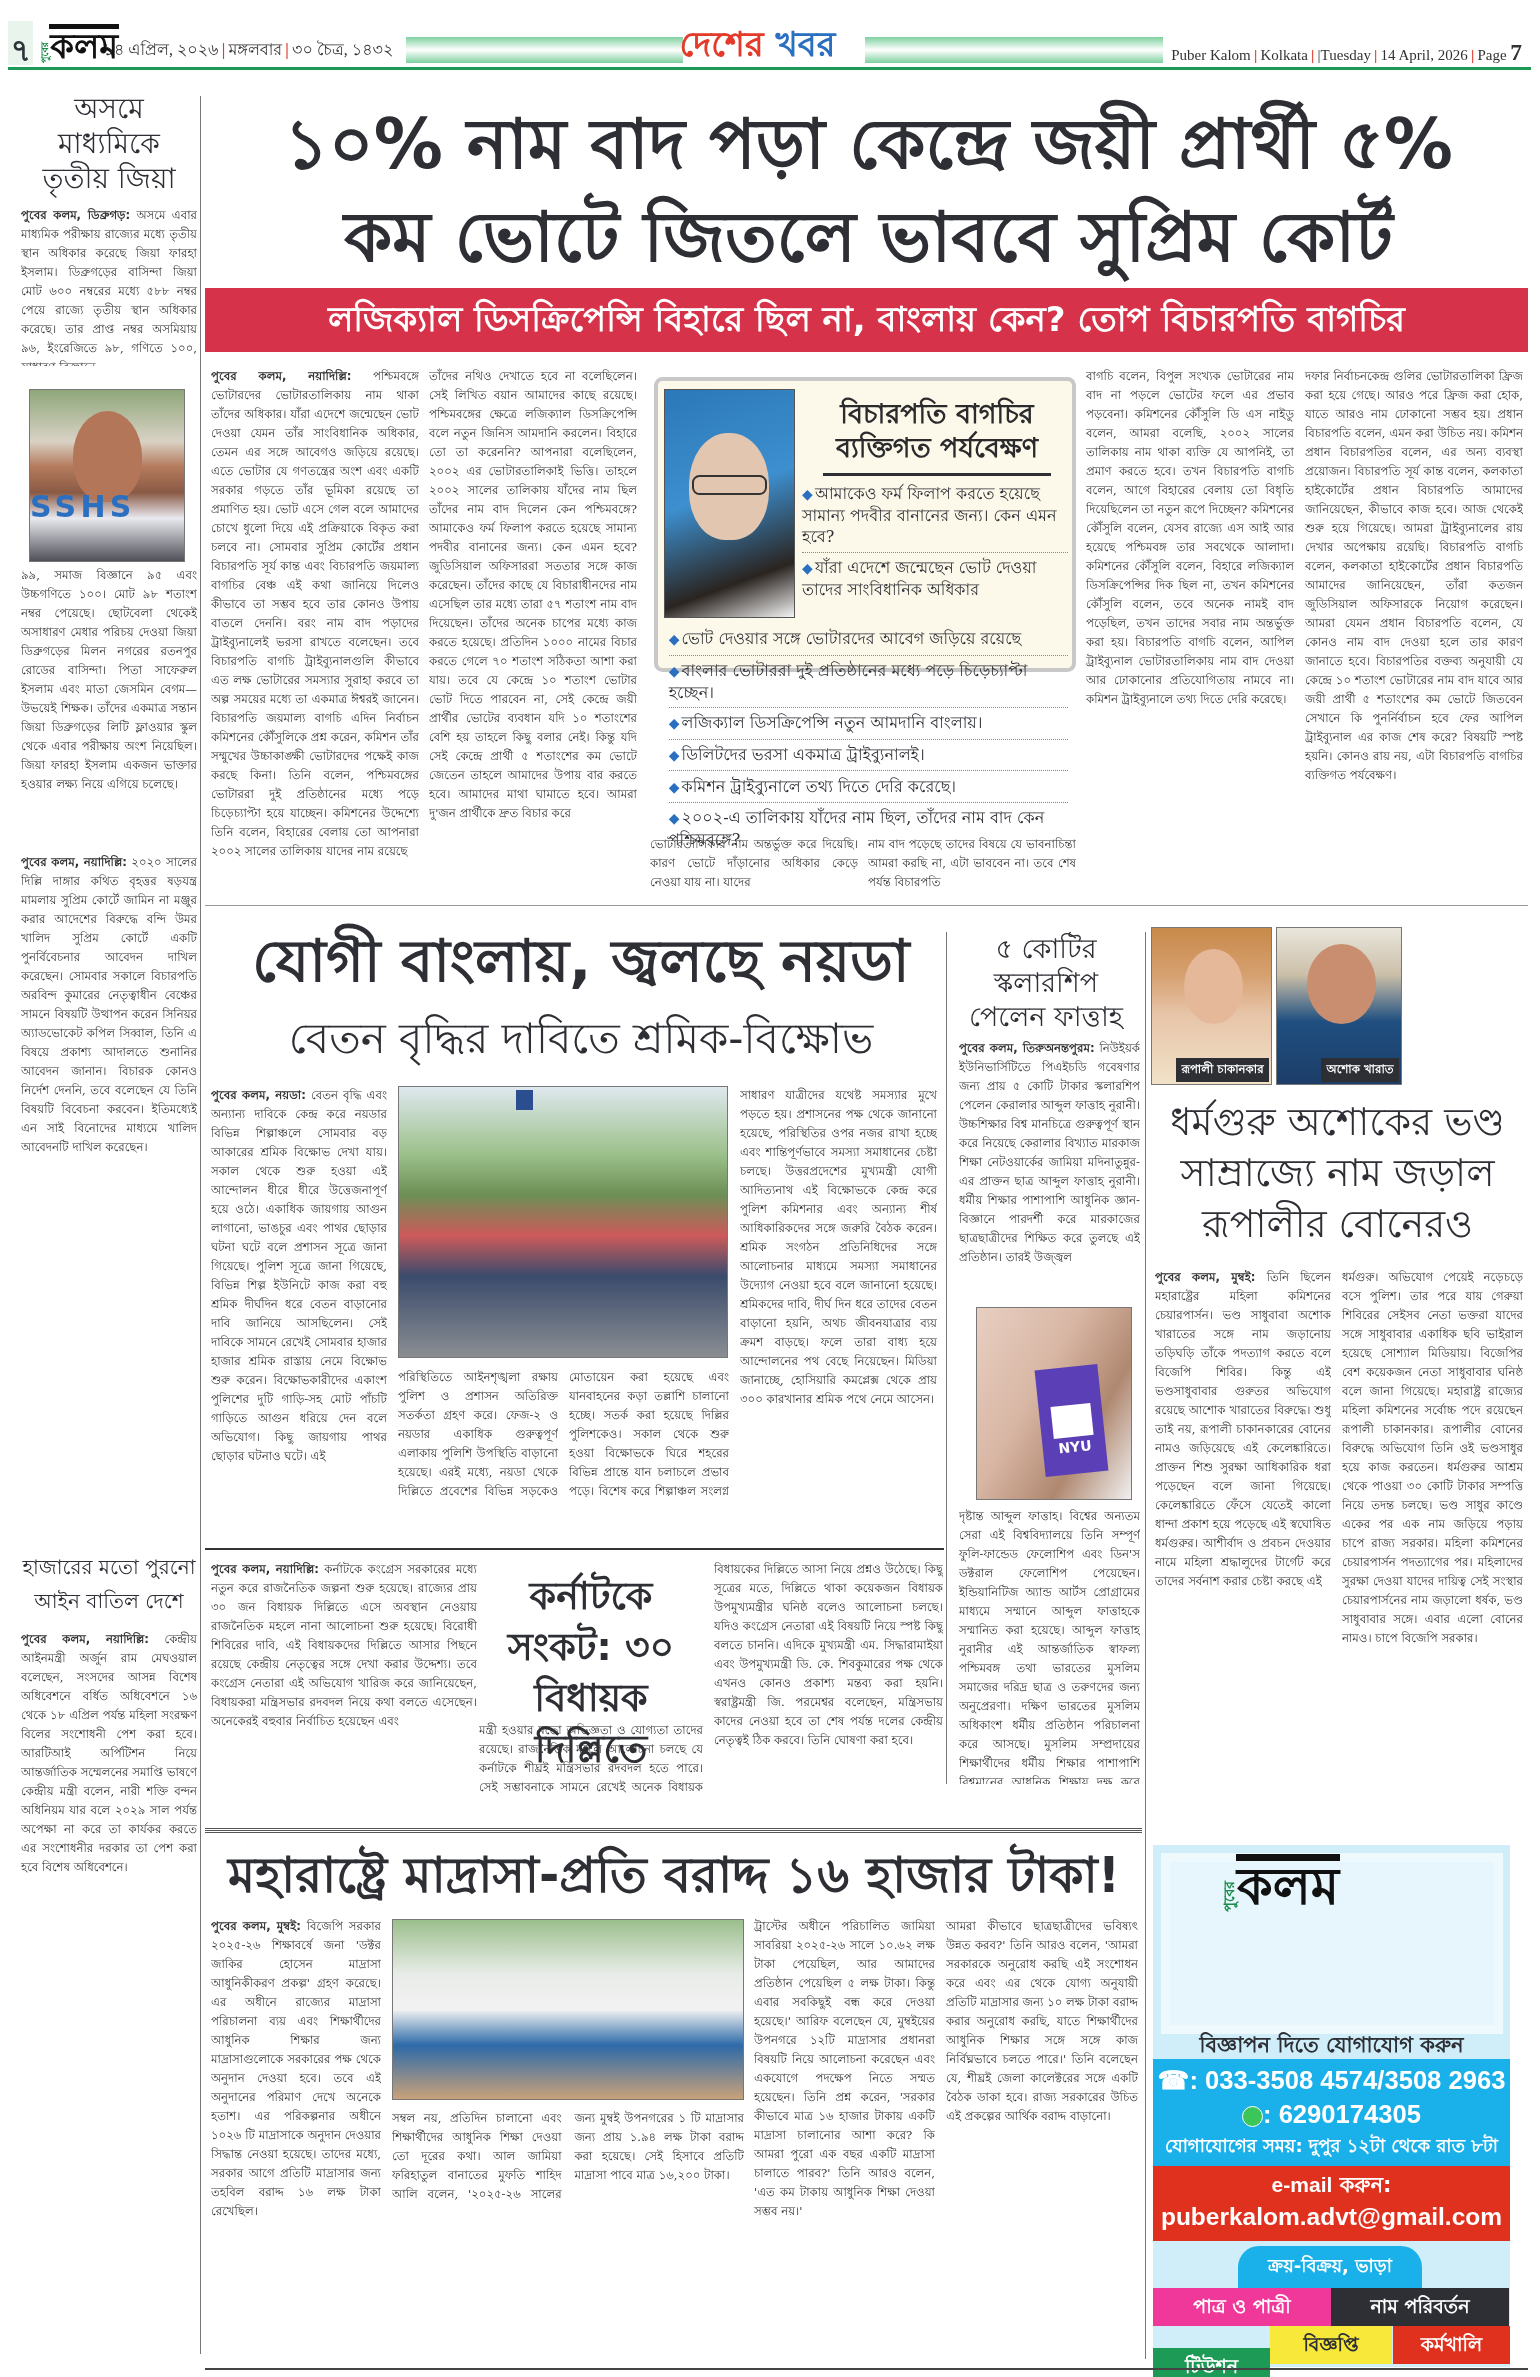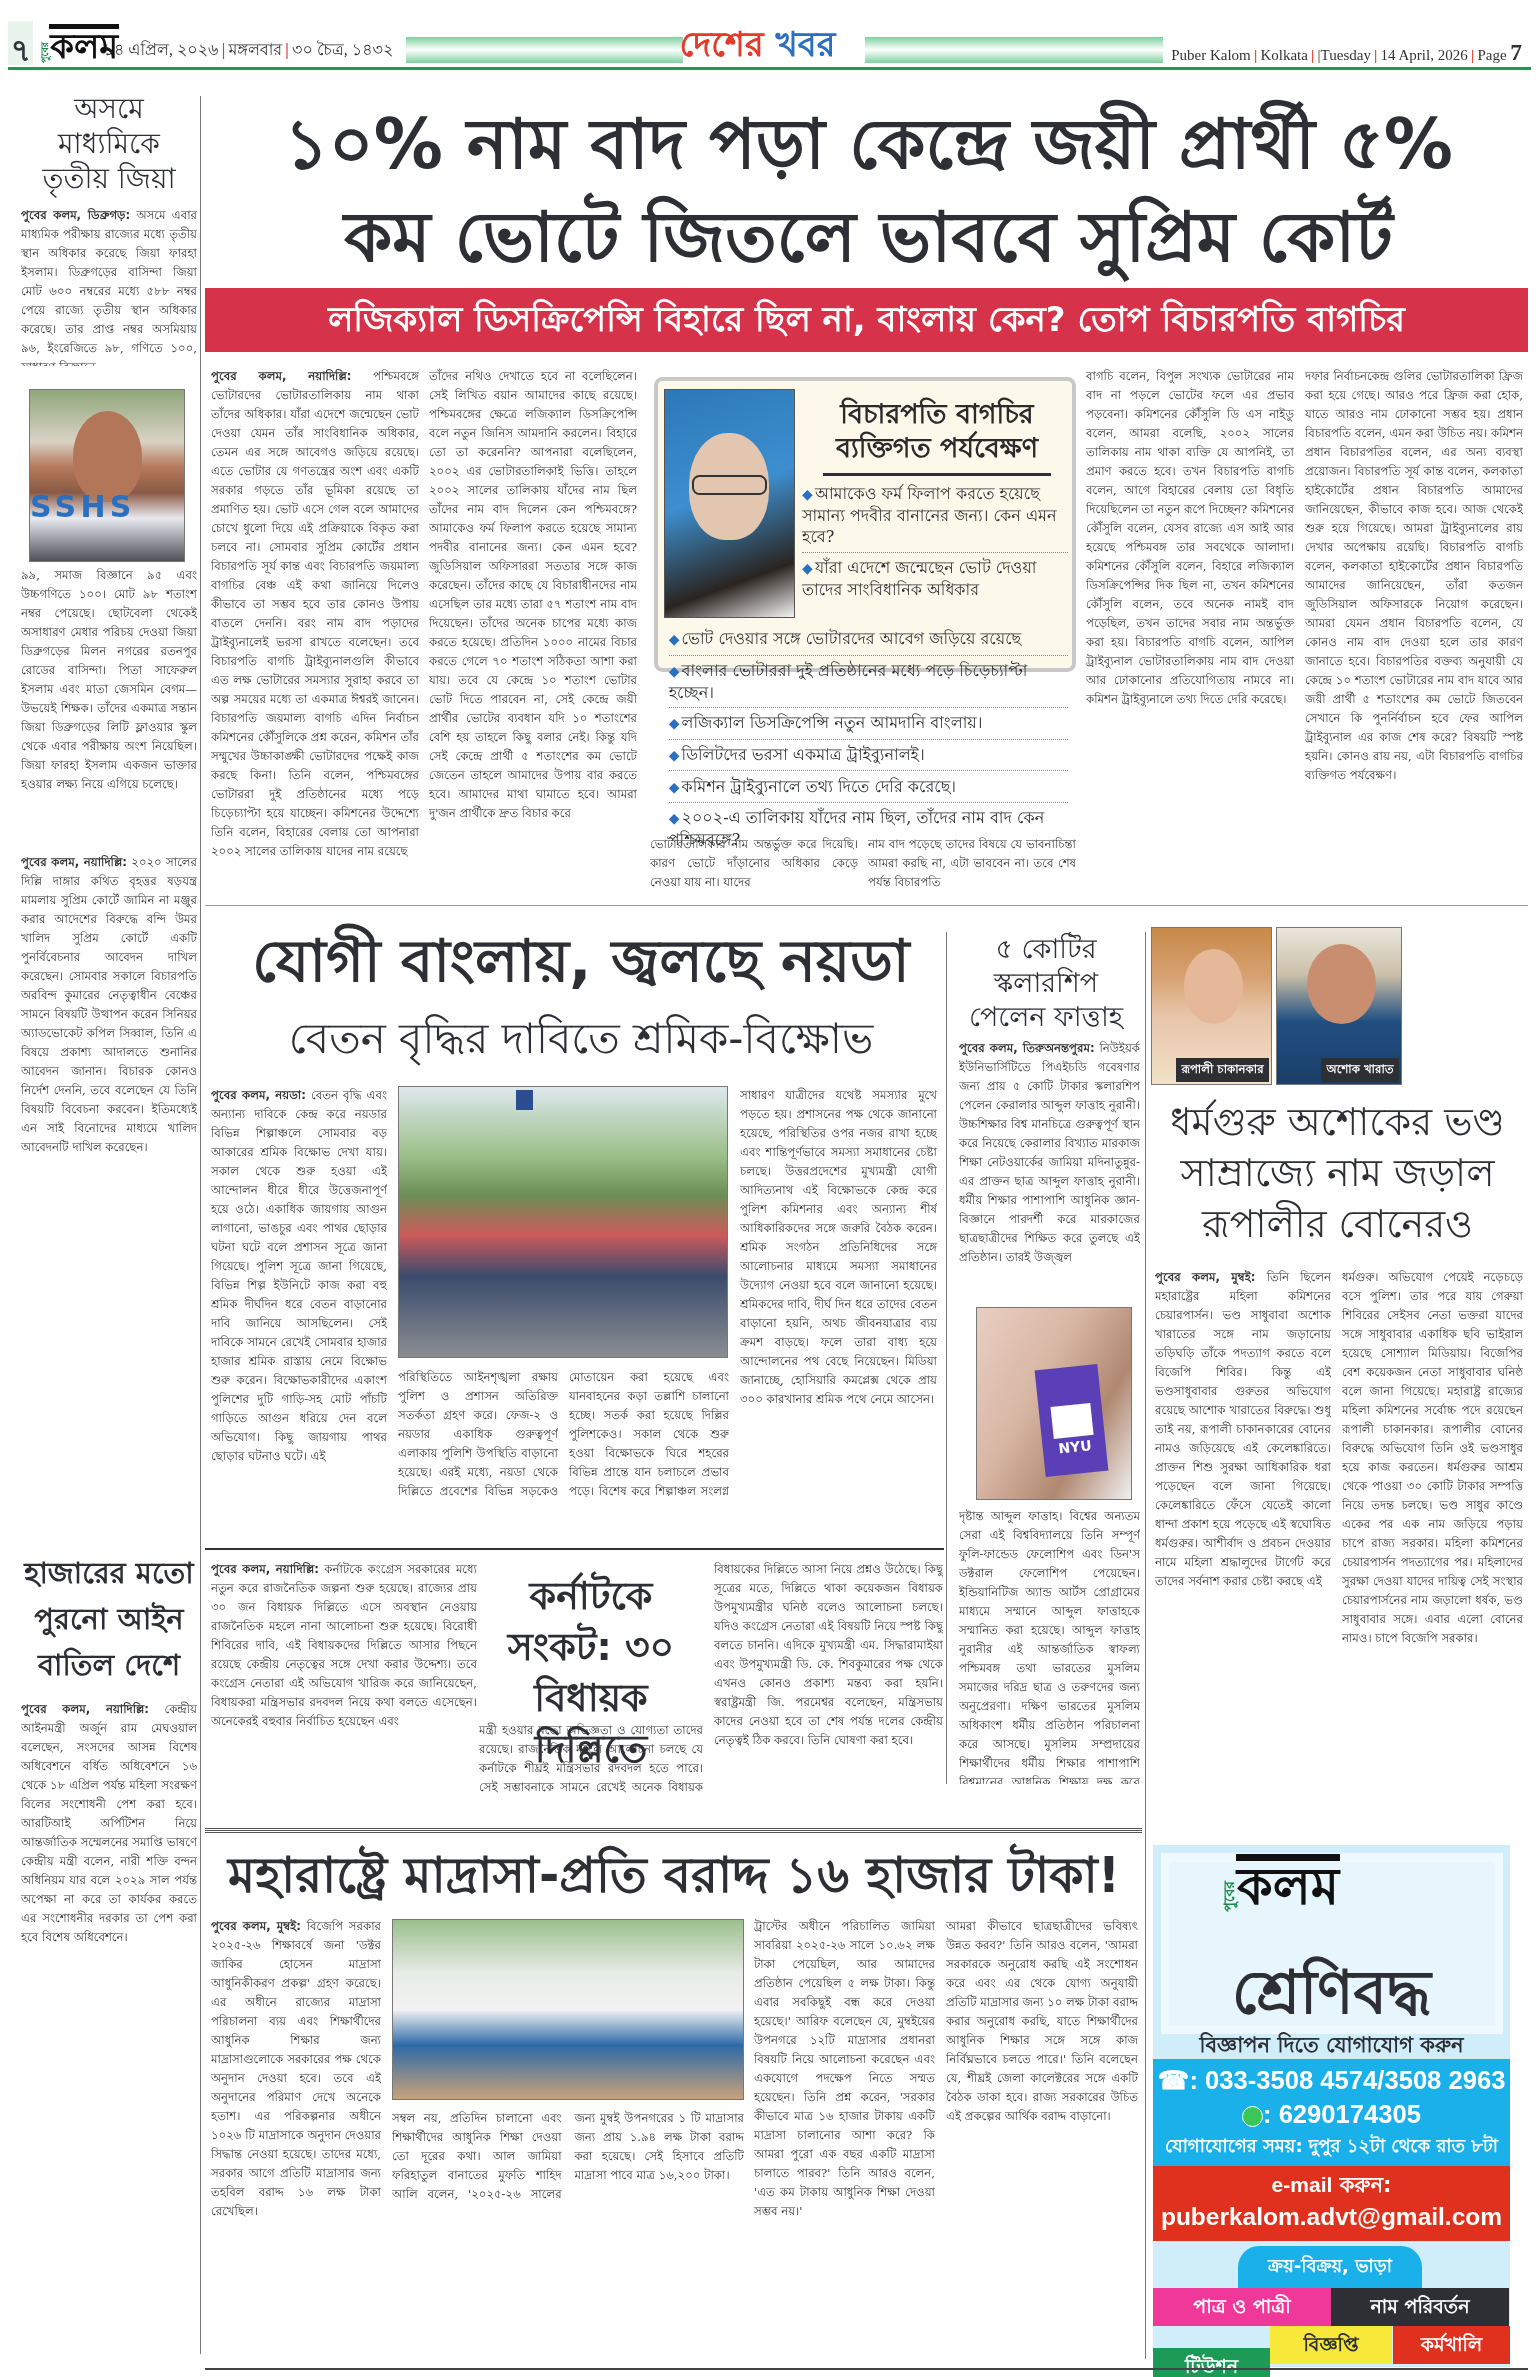--- a/index.html
+++ b/index.html
@@ -95,21 +95,21 @@
 <div class="abs body-text" style="left:21px;top:566px;width:176px;height:266px;">৯৯, সমাজ বিজ্ঞানে ৯৫ এবং উচ্চগণিতে ১০০। মোট ৯৮ শতাংশ নম্বর পেয়েছে। ছোটবেলা থেকেই অসাধারণ মেধার পরিচয় দেওয়া জিয়া ডিব্রুগড়ের মিলন নগরের রতনপুর রোডের বাসিন্দা। পিতা সাফেরুল ইসলাম এবং মাতা জেসমিন বেগম— উভয়েই শিক্ষক। তাঁদের একমাত্র সন্তান জিয়া ডিব্রুগড়ের লিটি ফ্লাওয়ার স্কুল থেকে এবার পরীক্ষায় অংশ নিয়েছিল। জিয়া ফারহা ইসলাম একজন ভাক্তার হওয়ার লক্ষ্য নিয়ে এগিয়ে চলেছে।</div>
 
 <div class="abs" style="left:21px;top:841px;width:176px;">
   <div class="body-text" style="margin-top:11.7px;height:554px;">
     <span class="dateline">পুবের কলম, নয়াদিল্লি:</span>
     <span>২০২০ সালের দিল্লি দাঙ্গার কথিত বৃহত্তর ষড়যন্ত্র মামলায় সুপ্রিম কোর্টে জামিন না মঞ্জুর করার আদেশের বিরুদ্ধে বন্দি উমর খালিদ সুপ্রিম কোর্টে একটি পুনর্বিবেচনার আবেদন দাখিল করেছেন। সোমবার সকালে বিচারপতি অরবিন্দ কুমারের নেতৃত্বাধীন বেঞ্চের সামনে বিষয়টি উত্থাপন করেন সিনিয়র অ্যাডভোকেট কপিল সিব্বাল, তিনি এ বিষয়ে প্রকাশ্য আদালতে শুনানির আবেদন জানান। বিচারক কোনও নির্দেশ দেননি, তবে বলেছেন যে তিনি বিষয়টি বিবেচনা করবেন। ইতিমধ্যেই এন সাই বিনোদের মাধ্যমে খালিদ আবেদনটি দাখিল করেছেন।</span>
   </div>
 </div>
 
 <div class="abs" style="left:21px;top:1550px;width:176px;">
-  <h2 class="hl" style="font-size:29px;font-weight:bold;line-height:46px;">হাজারের মতো পুরনো আইন বাতিল দেশে</h2>
+  <h2 class="hl" style="font-size:20px;font-weight:normal;line-height:34px;">হাজারের মতো পুরনো আইন বাতিল দেশে</h2>
   <div class="body-text" style="margin-top:11.7px;height:660px;">
     <span class="dateline">পুবের কলম, নয়াদিল্লি:</span>
     <span>কেন্দ্রীয় আইনমন্ত্রী অর্জুন রাম মেঘওয়াল বলেছেন, সংসদের আসন্ন বিশেষ অধিবেশনে বর্ধিত অধিবেশনে ১৬ থেকে ১৮ এপ্রিল পর্যন্ত মহিলা সংরক্ষণ বিলের সংশোধনী পেশ করা হবে। আরটিআই অর্পিটিশন নিয়ে আন্তর্জাতিক সম্মেলনের সমাপ্তি ভাষণে কেন্দ্রীয় মন্ত্রী বলেন, নারী শক্তি বন্দন অধিনিয়ম যার বলে ২০২৯ সাল পর্যন্ত অপেক্ষা না করে তা কার্যকর করতে এর সংশোধনীর দরকার তা পেশ করা হবে বিশেষ অধিবেশনে।</span>
   </div>
 </div>
 
 <div class="rule-v" style="left:200px;top:96px;height:2258px;"></div>
 
 <h1 class="abs hl" style="left:208px;top:99px;width:1321px;font-size:69px;line-height:91px;">১০% নাম বাদ পড়া কেন্দ্রে জয়ী প্রার্থী ৫%</h1>
 <h1 class="abs hl" style="left:208px;top:192px;width:1321px;font-size:69px;line-height:91px;">কম ভোটে জিতলে ভাববে সুপ্রিম কোর্ট</h1>
@@ -215,21 +215,20 @@
 <div class="abs body-text" style="left:392px;top:2109px;width:352px;height:256px;column-count:2;column-gap:12.8px;">সম্বল নয়, প্রতিদিন চালানো এবং শিক্ষার্থীদের আধুনিক শিক্ষা দেওয়া তো দূরের কথা। আল জামিয়া ফরিহাতুল বানাতের মুফতি শাহিদ আলি বলেন, '২০২৫-২৬ সালের জন্য মুম্বই উপনগরের ১ টি মাদ্রাসার জন্য প্রায় ১.৯৪ লক্ষ টাকা বরাদ্দ করা হয়েছে। সেই হিসাবে প্রতিটি মাদ্রাসা পাবে মাত্র ১৬,২০০ টাকা।</div>
 <div class="abs body-text" style="left:754px;top:1917px;width:181px;height:447px;">ট্রাস্টের অধীনে পরিচালিত জামিয়া সাবরিয়া ২০২৫-২৬ সালে ১০.৬২ লক্ষ টাকা পেয়েছিল, আর আমাদের প্রতিষ্ঠান পেয়েছিল ৫ লক্ষ টাকা। কিন্তু এবার সবকিছুই বন্ধ করে দেওয়া হয়েছে।' আরিফ বলেছেন যে, মুম্বইয়ের উপনগরে ১২টি মাদ্রাসার প্রধানরা বিষয়টি নিয়ে আলোচনা করেছেন এবং একযোগে পদক্ষেপ নিতে সম্মত হয়েছেন। তিনি প্রশ্ন করেন, 'সরকার কীভাবে মাত্র ১৬ হাজার টাকায় একটি মাদ্রাসা চালানোর আশা করে? কি আমরা পুরো এক বছর একটি মাদ্রাসা চালাতে পারব?' তিনি আরও বলেন, 'এত কম টাকায় আধুনিক শিক্ষা দেওয়া সম্ভব নয়।'</div>
 <div class="abs body-text" style="left:946px;top:1917px;width:192px;height:447px;">আমরা কীভাবে ছাত্রছাত্রীদের ভবিষ্যৎ উন্নত করব?' তিনি আরও বলেন, 'আমরা সরকারকে অনুরোধ করছি এই সংশোধন করে এবং এর থেকে যোগ্য অনুযায়ী প্রতিটি মাদ্রাসার জন্য ১০ লক্ষ টাকা বরাদ্দ করার অনুরোধ করছি, যাতে শিক্ষার্থীদের আধুনিক শিক্ষার সঙ্গে সঙ্গে কাজ নির্বিঘ্নভাবে চলতে পারে।' তিনি বলেছেন যে, শীঘ্রই জেলা কালেক্টরের সঙ্গে একটি বৈঠক ডাকা হবে। রাজ্য সরকারের উচিত এই প্রকল্পের আর্থিক বরাদ্দ বাড়ানো।</div>
 
 <div class="ad">
   <div class="ad-inner" style="border:9.6px solid #ffffff55;background:#e6f6fc;height:181px;"></div>
   <div class="ad-logo">
     <span class="logo-puber">পুবের</span>
     <span class="logo-kalom">কলম</span>
   </div>
-  <div class="ad-title">শ্রেণিবদ্ধ</div>
   <div class="ad-sub">বিজ্ঞাপন দিতে যোগাযোগ করুন</div>
   <div class="ad-blue">
     <div style="font-family:'Liberation Sans',sans-serif;font-weight:bold;font-size:25.6px;line-height:34px;padding-top:4px;">
       <span>☎</span><span>: 033-3508 4574/3508 2963</span>
     </div>
     <div style="font-family:'Liberation Sans',sans-serif;font-weight:bold;font-size:25.6px;line-height:34px;">
       <span style="display:inline-block;width:21px;height:21px;border-radius:50%;background:#3cc65a;vertical-align:middle;border:1.6px solid #fff;"></span><span>: 6290174305</span>
     </div>
     <div style="font-size:18px;font-weight:bold;line-height:30px;">যোগাযোগের সময়: দুপুর ১২টা থেকে রাত ৮টা</div>
   </div>

